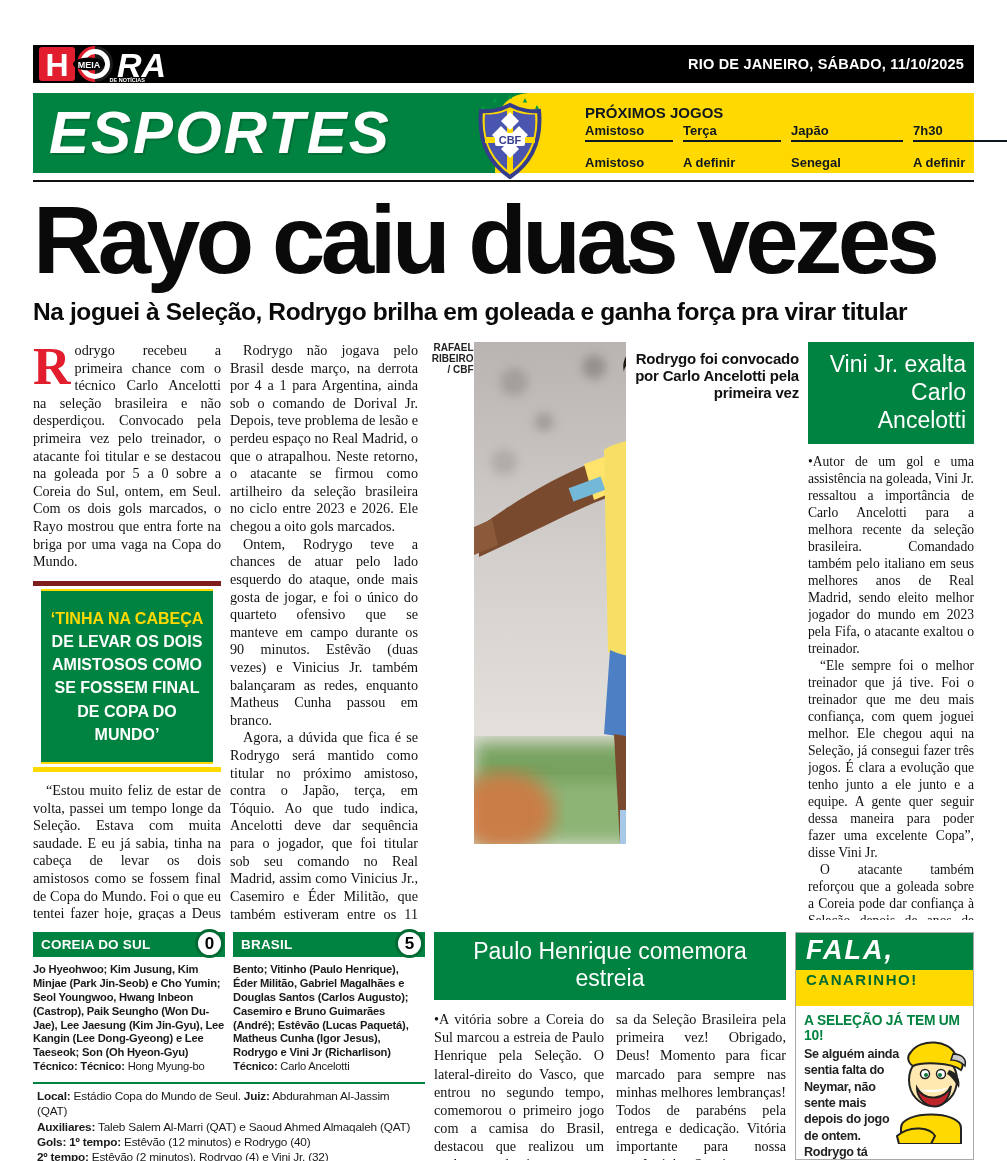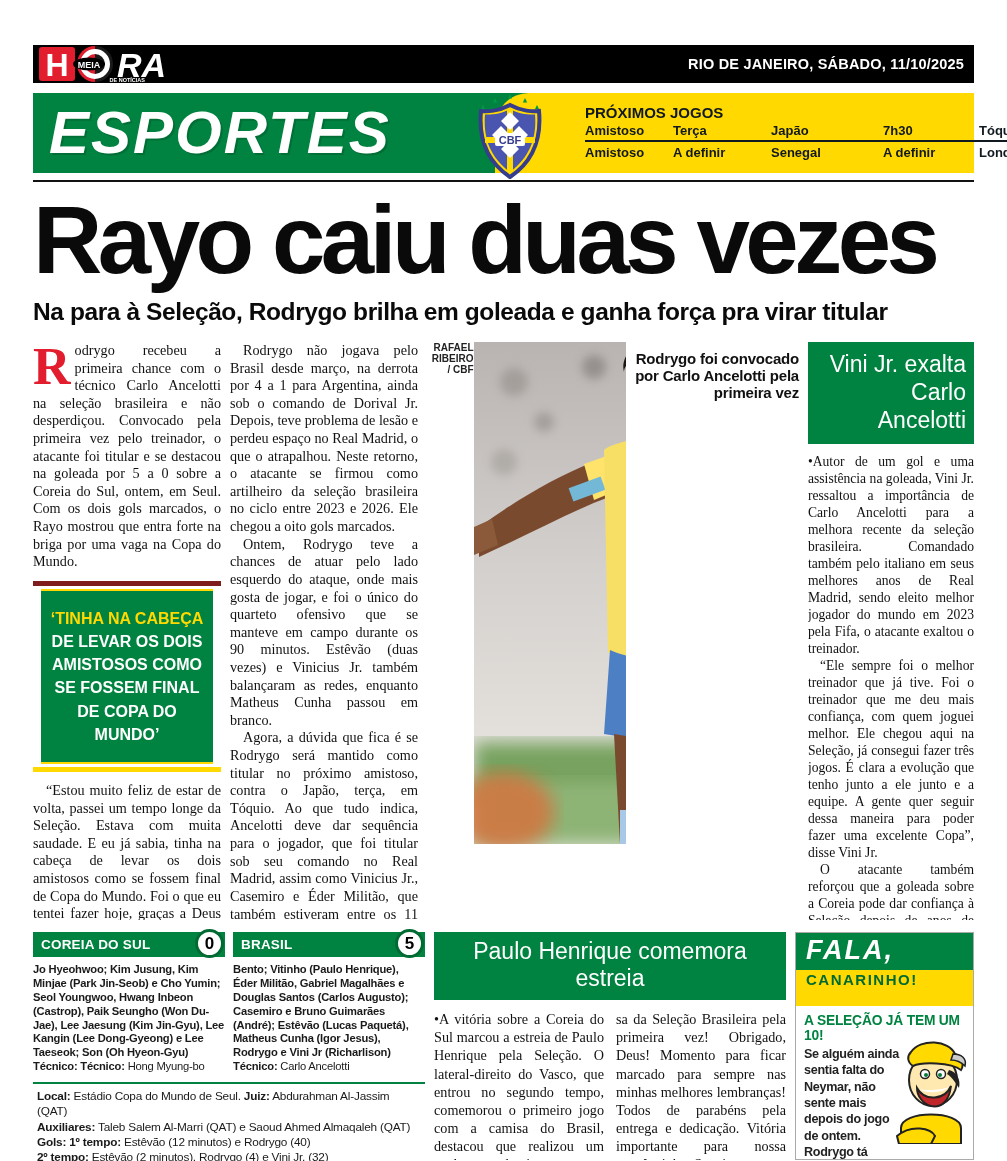--- a/index.html
+++ b/index.html
@@ -12,21 +12,21 @@
   .logo { display:flex; align-items:center; height:34px; }
   .dateline { color:#fff; font-weight:bold; font-size:14.5px; letter-spacing:.2px; }
 
   
   .banner { position:relative; margin-top:10px; height:80px; background:#008340; }
   .banner-yellow { position:absolute; top:0; bottom:0; left:462px; right:0; background:#ffd900; border-top-left-radius:34px; }
   .banner-title { position:absolute; left:16px; top:2px; color:#fff; font-style:italic; font-weight:bold; font-size:60px; letter-spacing:2px; line-height:76px; text-shadow:2px 2px 0 rgba(0,0,0,.15); }
   .cbf-badge { position:absolute; left:438px; top:0px; }
   .nextgames { position:absolute; left:552px; top:11px; right:8px; }
   .nextgames-title { font-weight:bold; font-size:15px; color:#101820; margin-bottom:2px; }
-  .nextgames-grid { display:grid; grid-template-columns:88px 98px 112px 96px 1fr; font-weight:bold; font-size:13px; color:#101820; }
+  .nextgames-grid { display:grid; grid-template-columns:88px 98px 112px 96px 1fr; font-weight:bold; font-size:13px; color:#101820;gap:10px; }
   .nextgames-grid .r1 { border-bottom:2.5px solid #101820; padding-bottom:2px; }
   .nextgames-grid .r2 { padding-top:3px; }
   .rule { height:2px; background:#111; margin-top:7px; }
 
   
   .headline { font-weight:bold; font-size:96px; letter-spacing:-4.5px; line-height:1.0; color:#0a0a0a; margin-top:10px; white-space:nowrap; }
   .subheadline { font-weight:bold; font-size:24.5px; letter-spacing:-0.4px; color:#0a0a0a; margin-top:10px; white-space:nowrap; }
 
   
   .main { display:flex; gap:9px; margin-top:16px; height:578px; }
@@ -132,21 +132,21 @@
         <span class="r2">A definir</span>
         <span class="r2">Senegal</span>
         <span class="r2">A definir</span>
         <span class="r2">Londres</span>
       </div>
     </div>
   </div>
   <div class="rule"></div>
 
   <div class="headline">Rayo caiu duas vezes</div>
-  <div class="subheadline">Na para à Seleção, Rodrygo brilha em goleada e ganha força pra virar titular</div>
+  <div class="subheadline">Na joguei à Seleção, Rodrygo brilha em goleada e ganha força pra virar titular</div>
 
   <div class="main">
     <div class="col col-1">
       <p><span class="dropcap">R</span><span>odrygo recebeu a primeira chance com o técnico Carlo Ancelotti na seleção brasileira e não desperdiçou. Convocado pela primeira vez pelo treinador, o atacante foi titular e se destacou na goleada por 5 a 0 sobre a Coreia do Sul, ontem, em Seul. Com os dois gols marcados, o Rayo mostrou que entra forte na briga por uma vaga na Copa do Mundo.</span></p>
       <div class="quotebox-outer">
         <div class="quotebox">
           <span class="q-hi">‘TINHA NA CABEÇA</span><br>
           <span class="q-rest">DE LEVAR OS DOIS AMISTOSOS COMO SE FOSSEM FINAL DE COPA DO MUNDO’</span>
         </div>
       </div>

